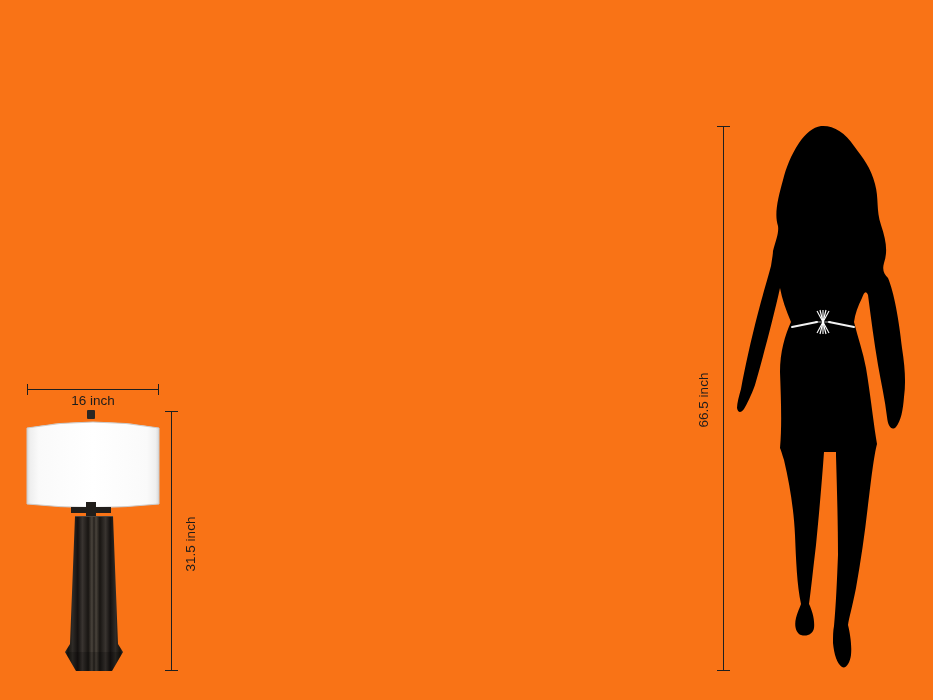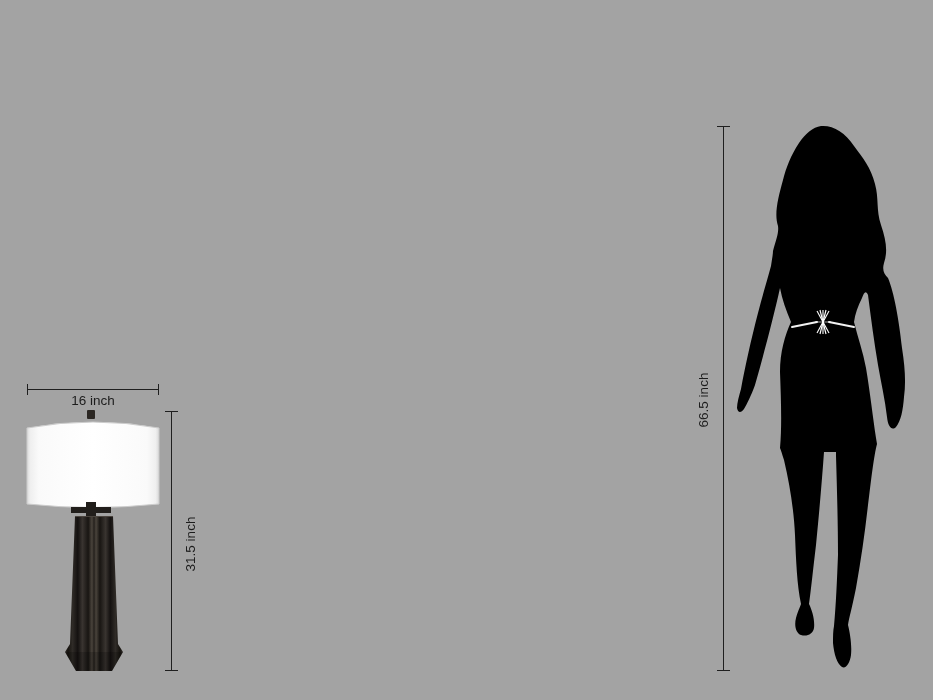--- a/index.html
+++ b/index.html
@@ -1,19 +1,19 @@
 <!DOCTYPE html>
 <html><head>
 <meta charset="utf-8">
 <style>
   html,body{margin:0;padding:0;background:#ffffff;}
   .canvas{
     position:relative;
     width:933px;height:700px;
-    background:#a3a3a3;
+    background:#f97316;
     font-family:"Liberation Sans",sans-serif;
     overflow:hidden;
   }
   .dim-line{position:absolute;background:#1f1f1f;}
   .dim-cap{position:absolute;background:#1f1f1f;}
   .dim-label{
     position:absolute;
     color:#1c1c1c;
     font-size:13.5px;
     line-height:16px;

